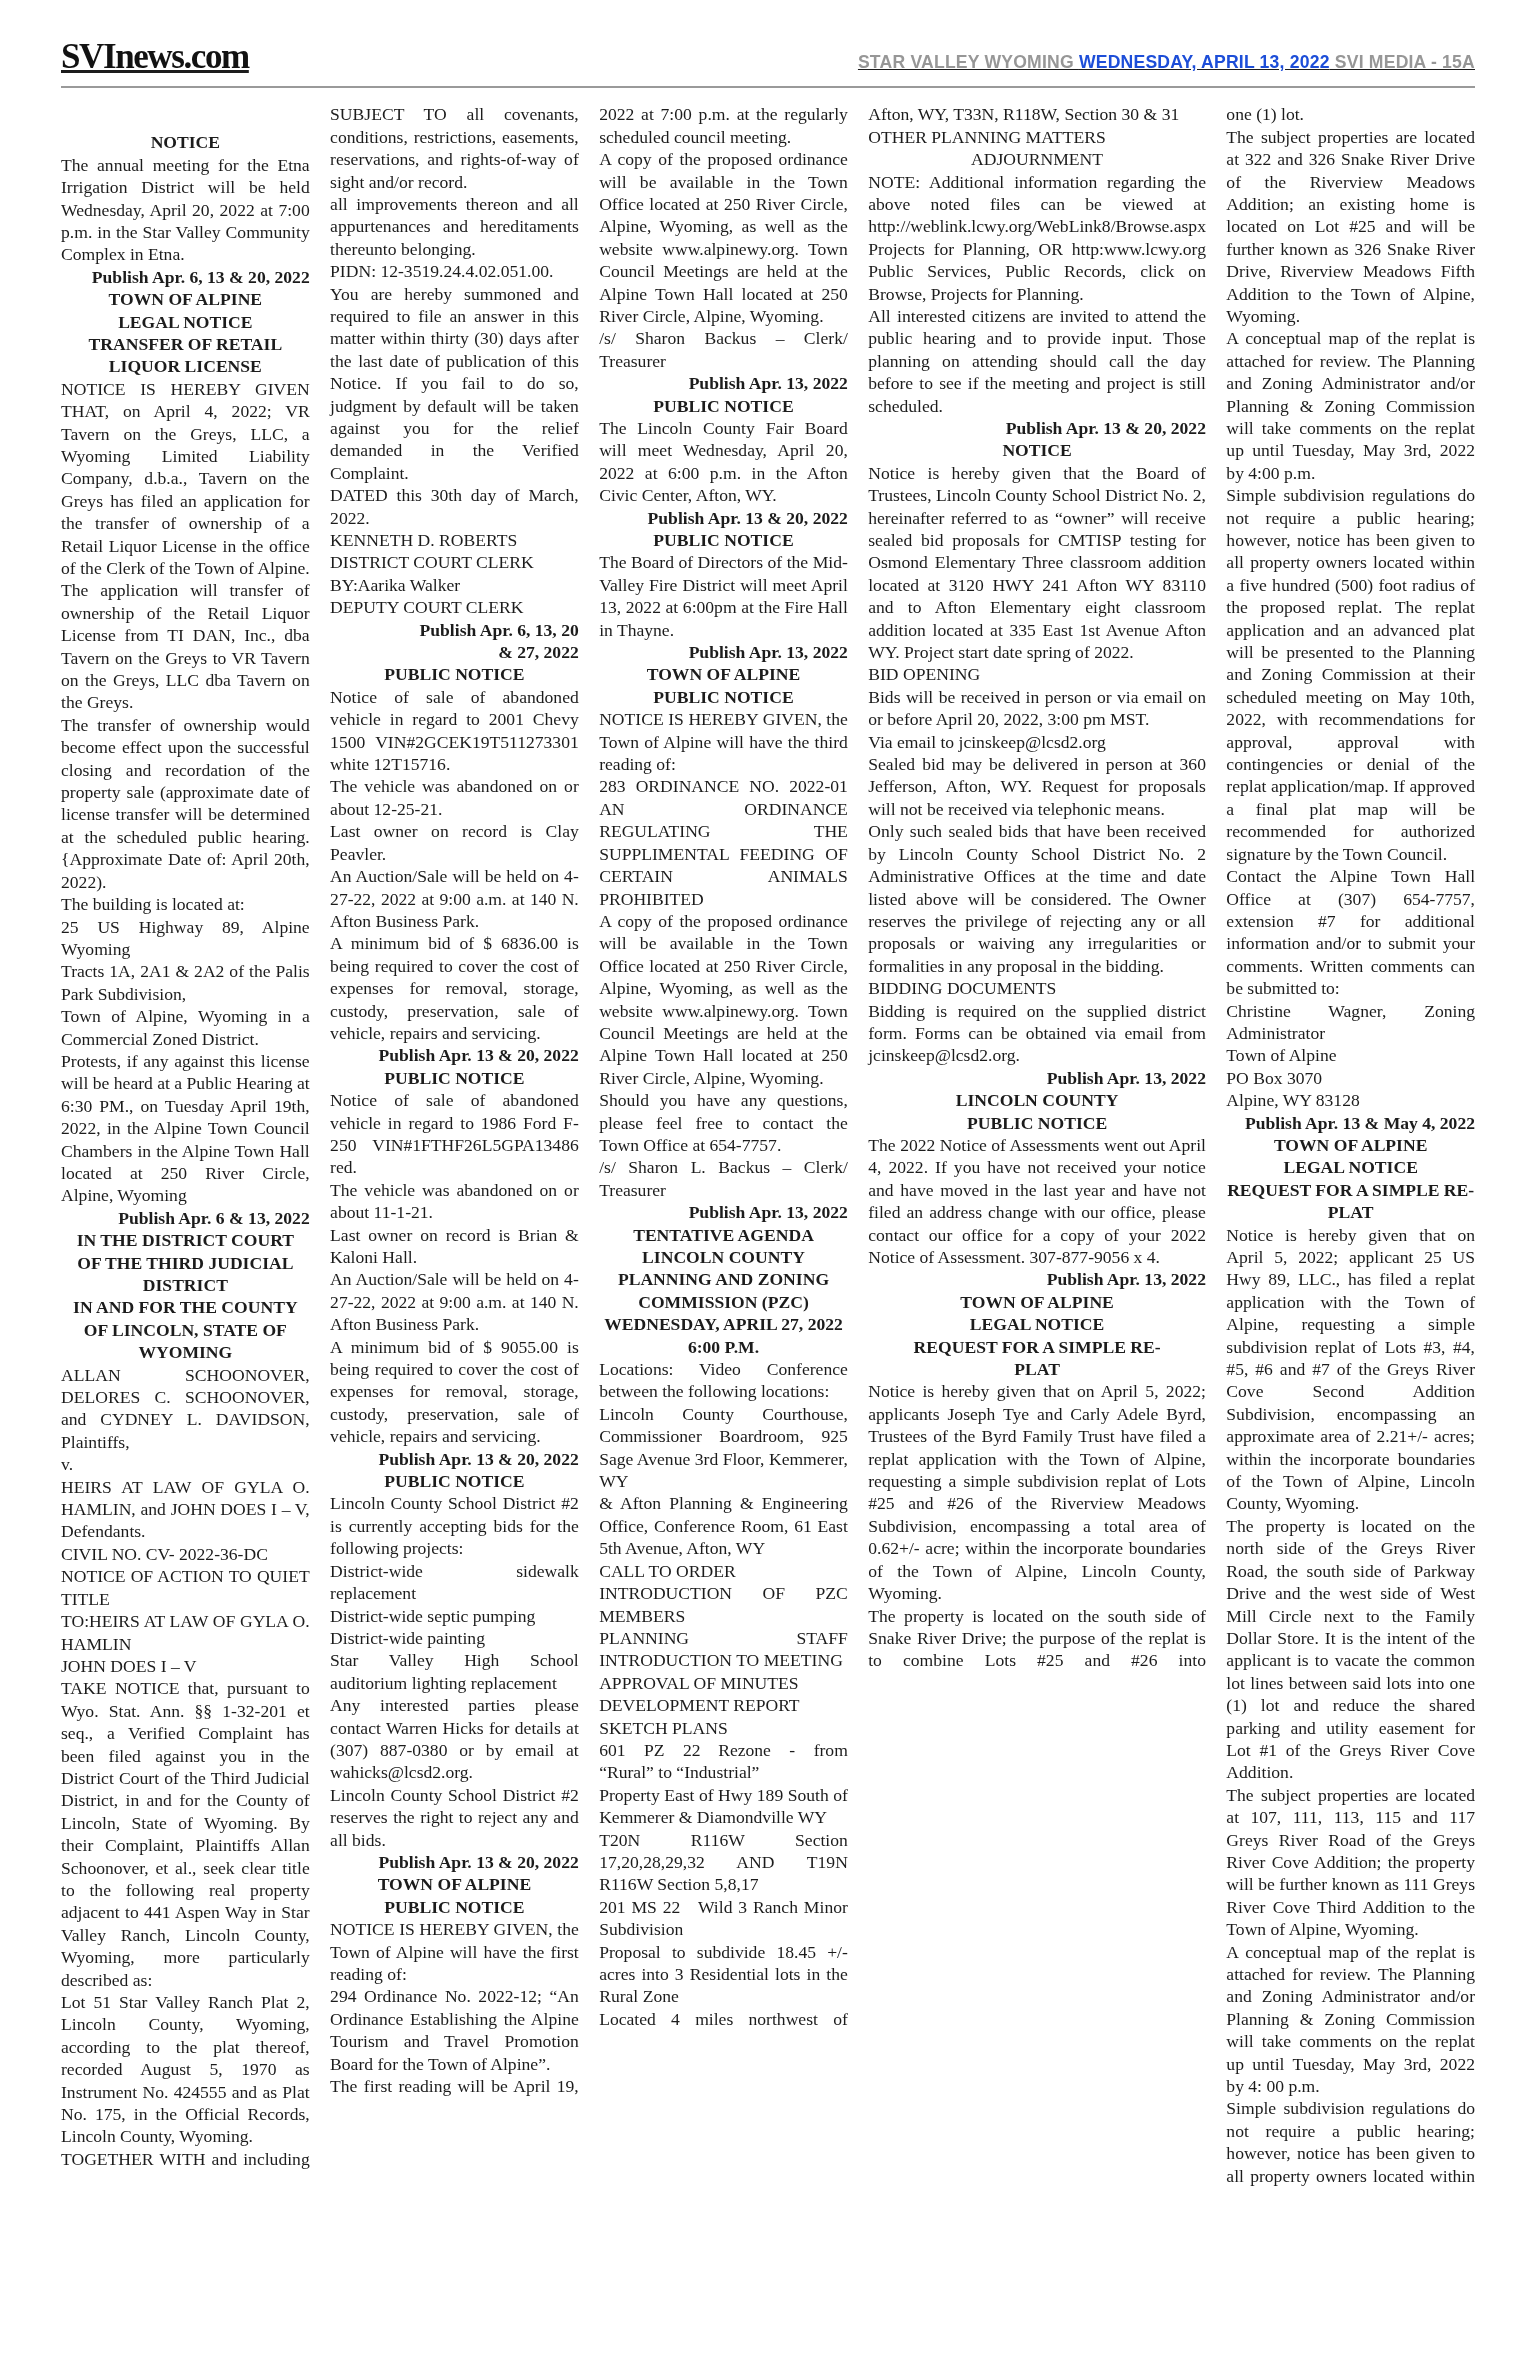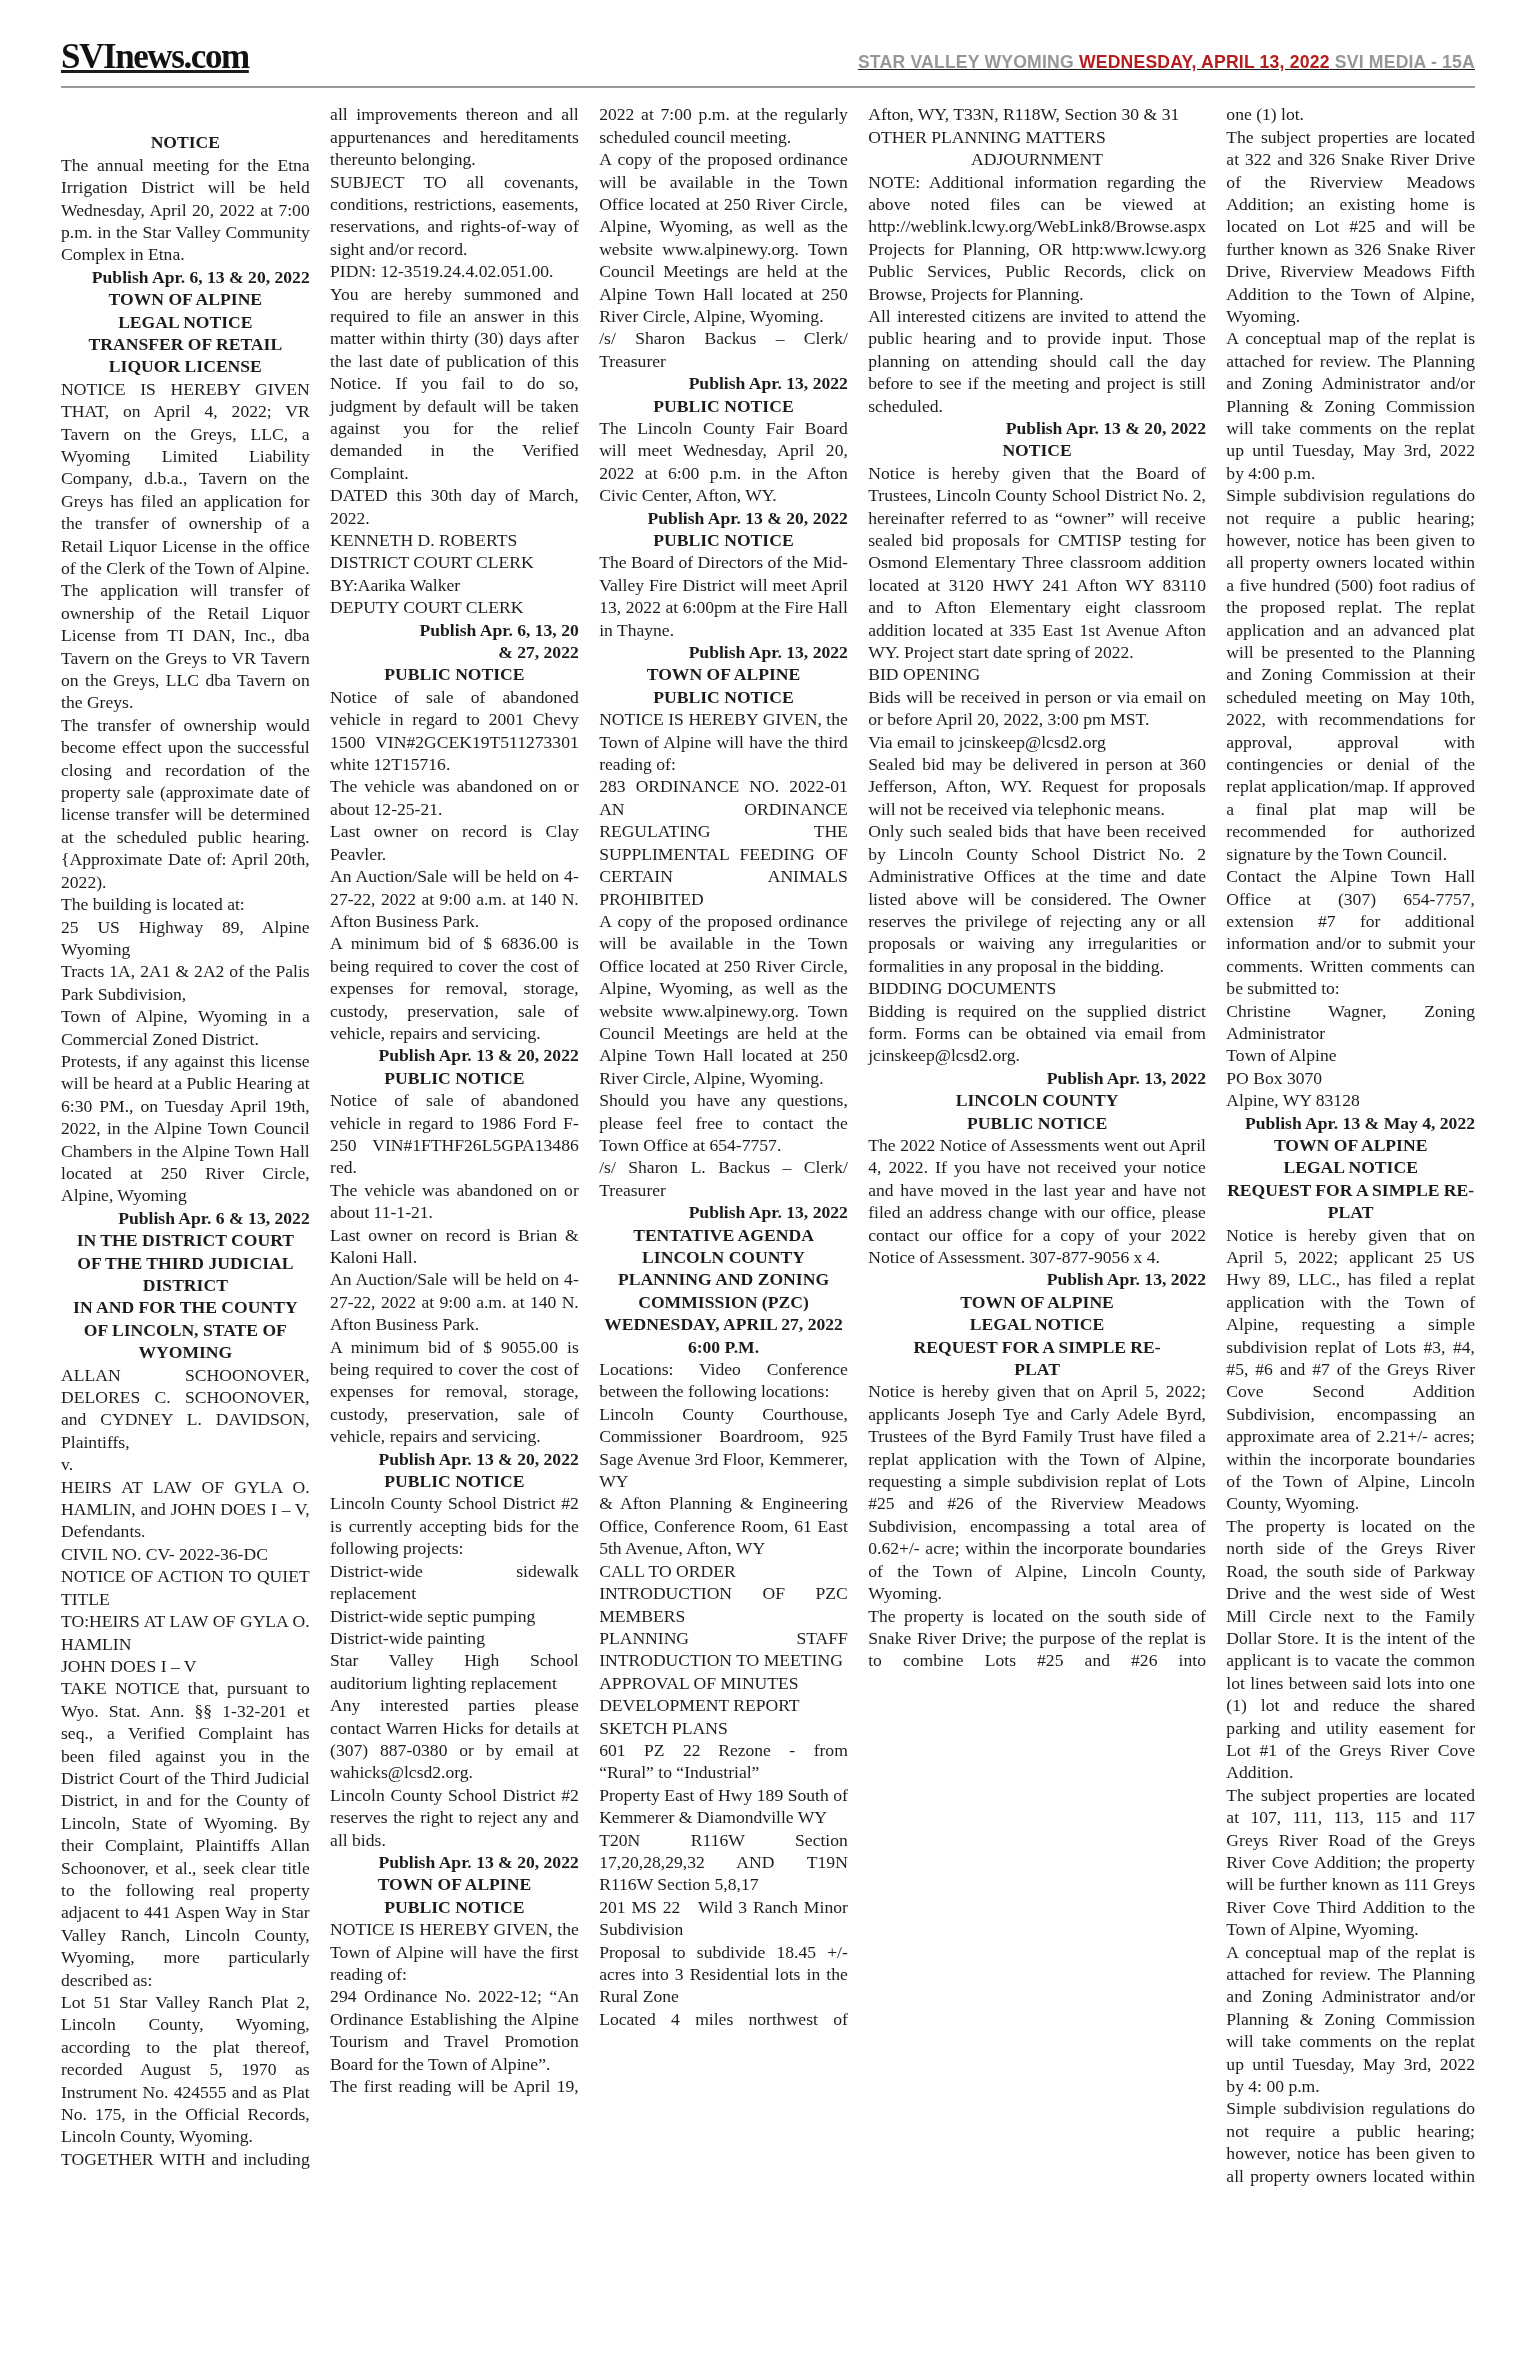--- a/index.html
+++ b/index.html
@@ -16,21 +16,21 @@
   }
   .brand {
     font-size:35px; font-weight:700; letter-spacing:-1.4px; color:#121212;
     font-family:"Liberation Serif", serif;
   }
   .issue {
     font-family:"Liberation Sans", sans-serif;
     font-size:17.6px; font-weight:700; color:#979797; letter-spacing:0.2px;
     padding-bottom:3.7px; white-space:nowrap;
   }
-  .issue .dark { color:#b91c1c; }
+  .issue .dark { color:#1d4ed8; }
   .columns { display:flex; gap:20.4px; margin-top:15px; }
   .col { flex:1 1 0; font-size:17.6px; line-height:22.4px; }
   .col > div + div { margin-top:0; }
   .h  { font-weight:700; text-align:center; white-space:pre-line; margin-top:28px; }
   .p  { text-align:justify; }
   .pj { text-align:justify; text-align-last:justify; }
   .pc { text-align:center; }
   .pub { font-weight:700; text-align:right; white-space:pre-line; }
 </style>
 </head>
@@ -69,22 +69,22 @@
         <div class="p">HEIRS AT LAW OF GYLA O. HAMLIN, and JOHN DOES I – V, Defendants.</div>
         <div class="p">CIVIL NO. CV- 2022-36-DC</div>
         <div class="p">NOTICE OF ACTION TO QUIET TITLE</div>
         <div class="p">TO:HEIRS AT LAW OF GYLA O. HAMLIN</div>
         <div class="p">JOHN DOES I – V</div>
         <div class="p">TAKE NOTICE that, pursuant to Wyo. Stat. Ann. §§ 1-32-201 et seq., a Verified Complaint has been filed against you in the District Court of the Third Judicial District, in and for the County of Lincoln, State of Wyoming. By their Complaint, Plaintiffs Allan Schoonover, et al., seek clear title to the following real property adjacent to 441 Aspen Way in Star Valley Ranch, Lincoln County, Wyoming, more particularly described as:</div>
         <div class="p">Lot 51 Star Valley Ranch Plat 2, Lincoln County, Wyoming, according to the plat thereof, recorded August 5, 1970 as Instrument No. 424555 and as Plat No. 175, in the Official Records, Lincoln County, Wyoming.</div>
         <div class="pj">TOGETHER WITH and including</div>
       </div>
     <div class="col">
+        <div class="p">SUBJECT TO all covenants, conditions, restrictions, easements, reservations, and rights-of-way of sight and/or record.</div>
         <div class="p">all improvements thereon and all appurtenances and hereditaments thereunto belonging.</div>
-        <div class="p">SUBJECT TO all covenants, conditions, restrictions, easements, reservations, and rights-of-way of sight and/or record.</div>
         <div class="p">PIDN: 12-3519.24.4.02.051.00.</div>
         <div class="p">You are hereby summoned and required to file an answer in this matter within thirty (30) days after the last date of publication of this Notice. If you fail to do so, judgment by default will be taken against you for the relief demanded in the Verified Complaint.</div>
         <div class="p">DATED this 30th day of March, 2022.</div>
         <div class="p">KENNETH D. ROBERTS</div>
         <div class="p">DISTRICT COURT CLERK</div>
         <div class="p">BY:Aarika Walker</div>
         <div class="p">DEPUTY COURT CLERK</div>
         <div class="pub">Publish Apr. 6, 13, 20
 &amp; 27, 2022</div>
         <div class="h">PUBLIC NOTICE</div>

